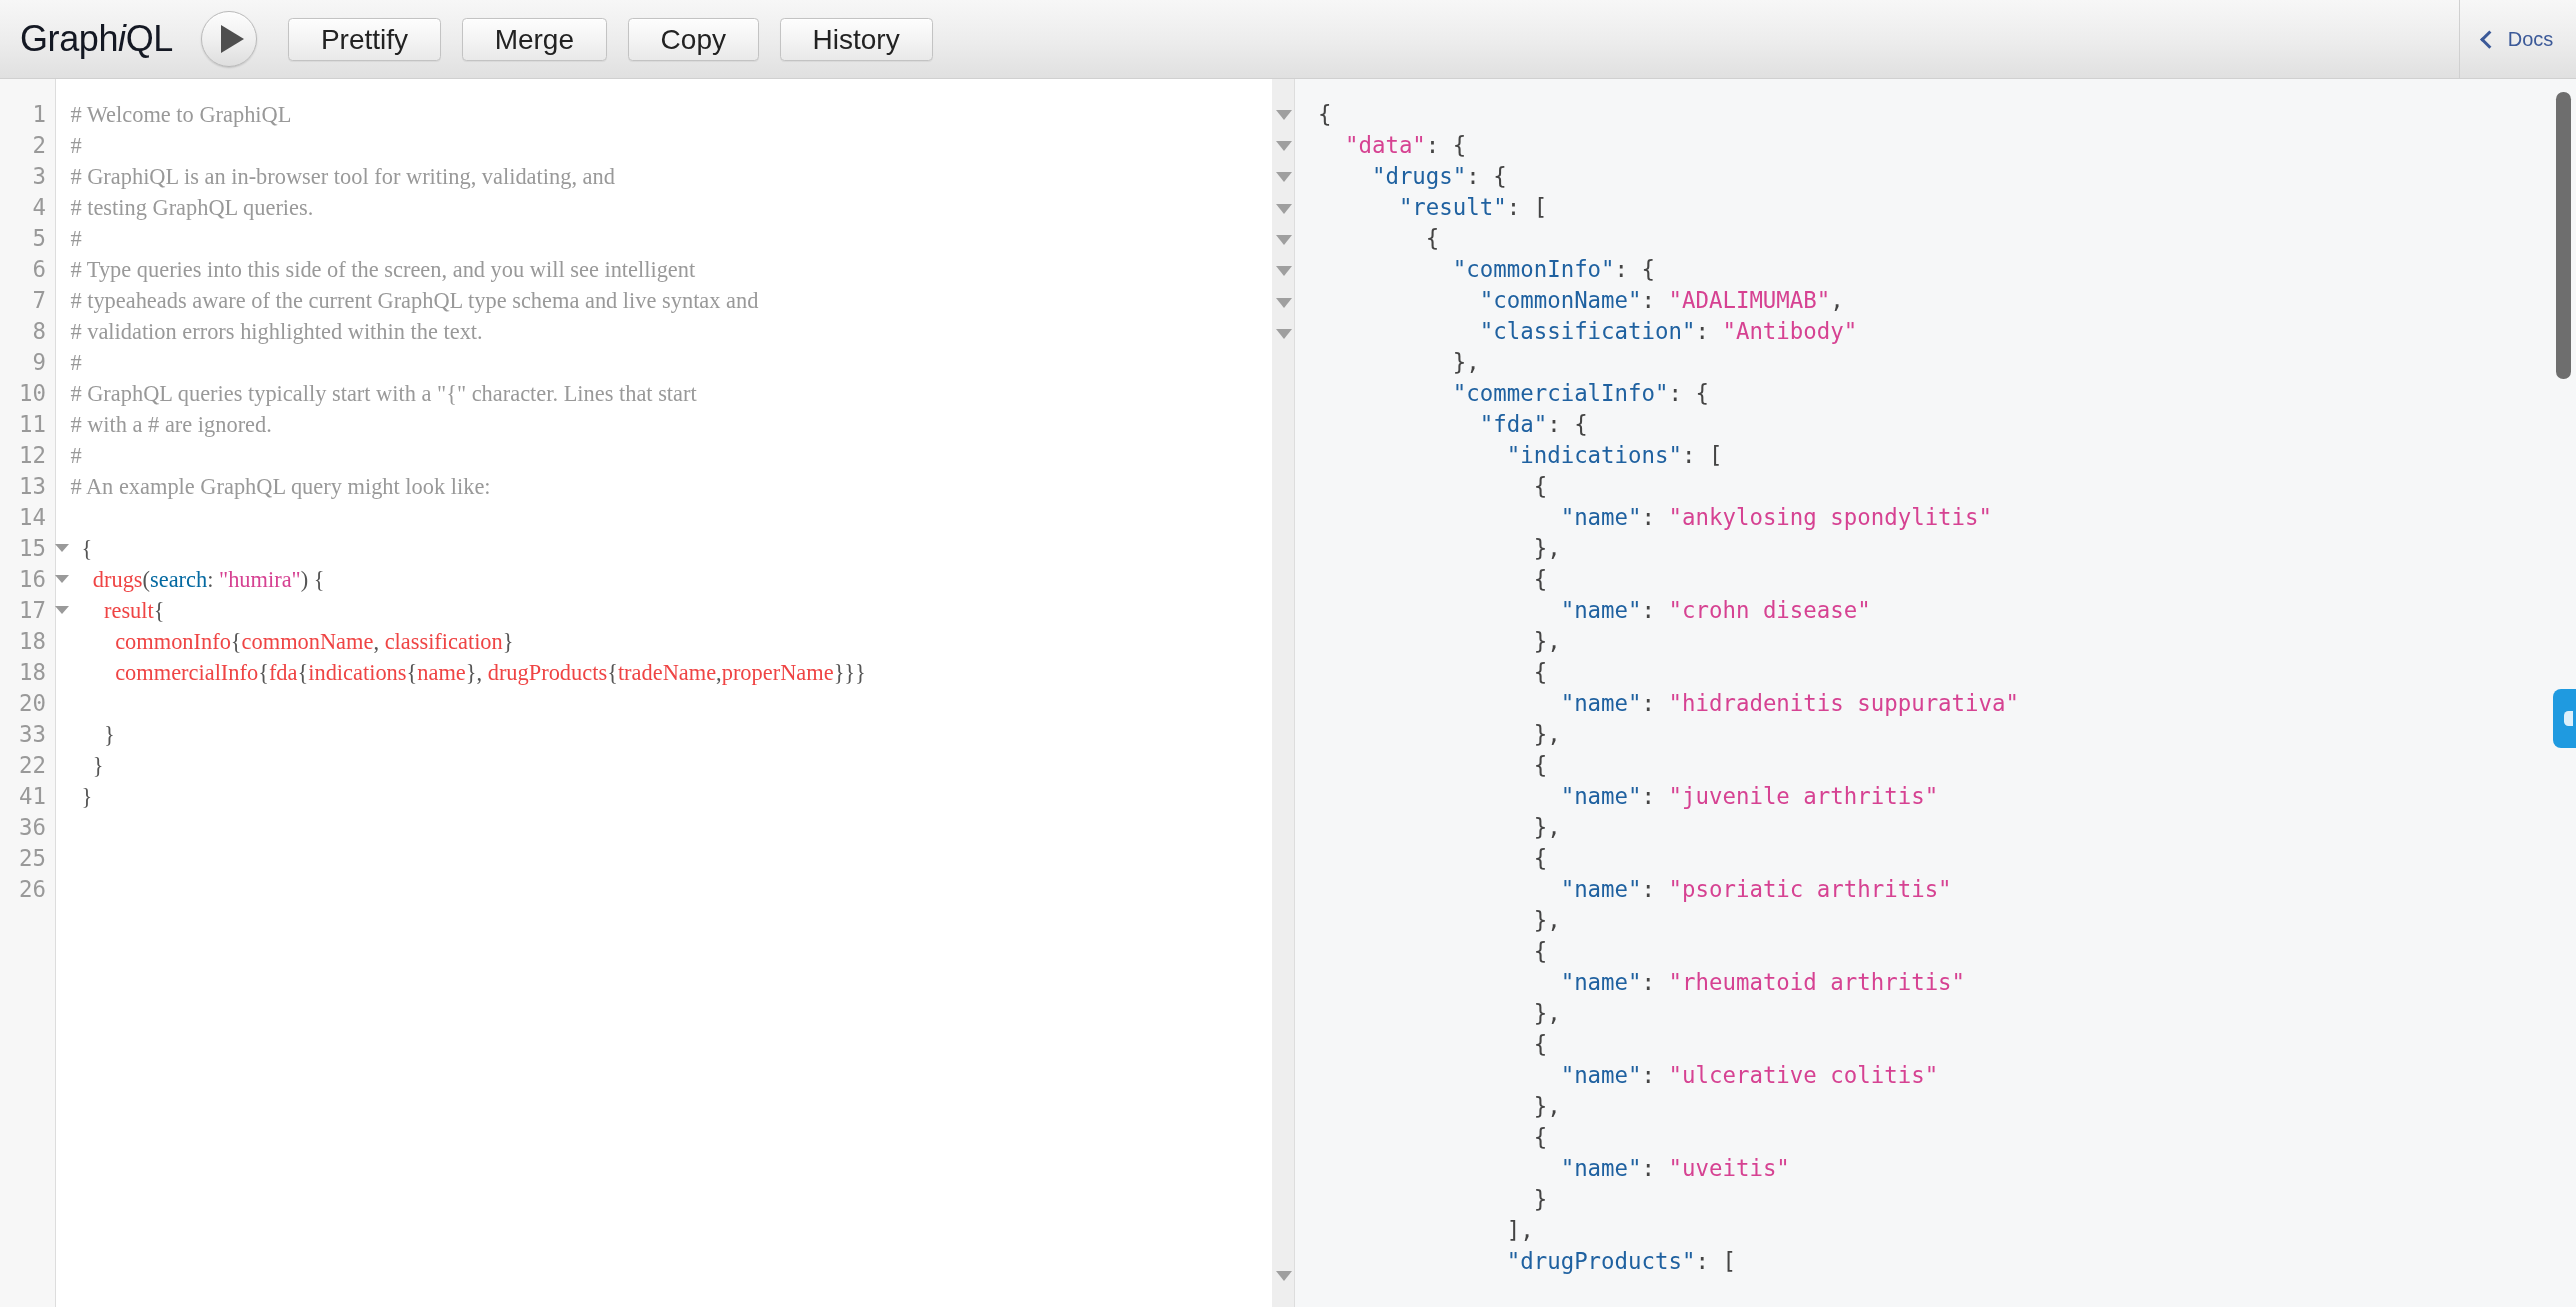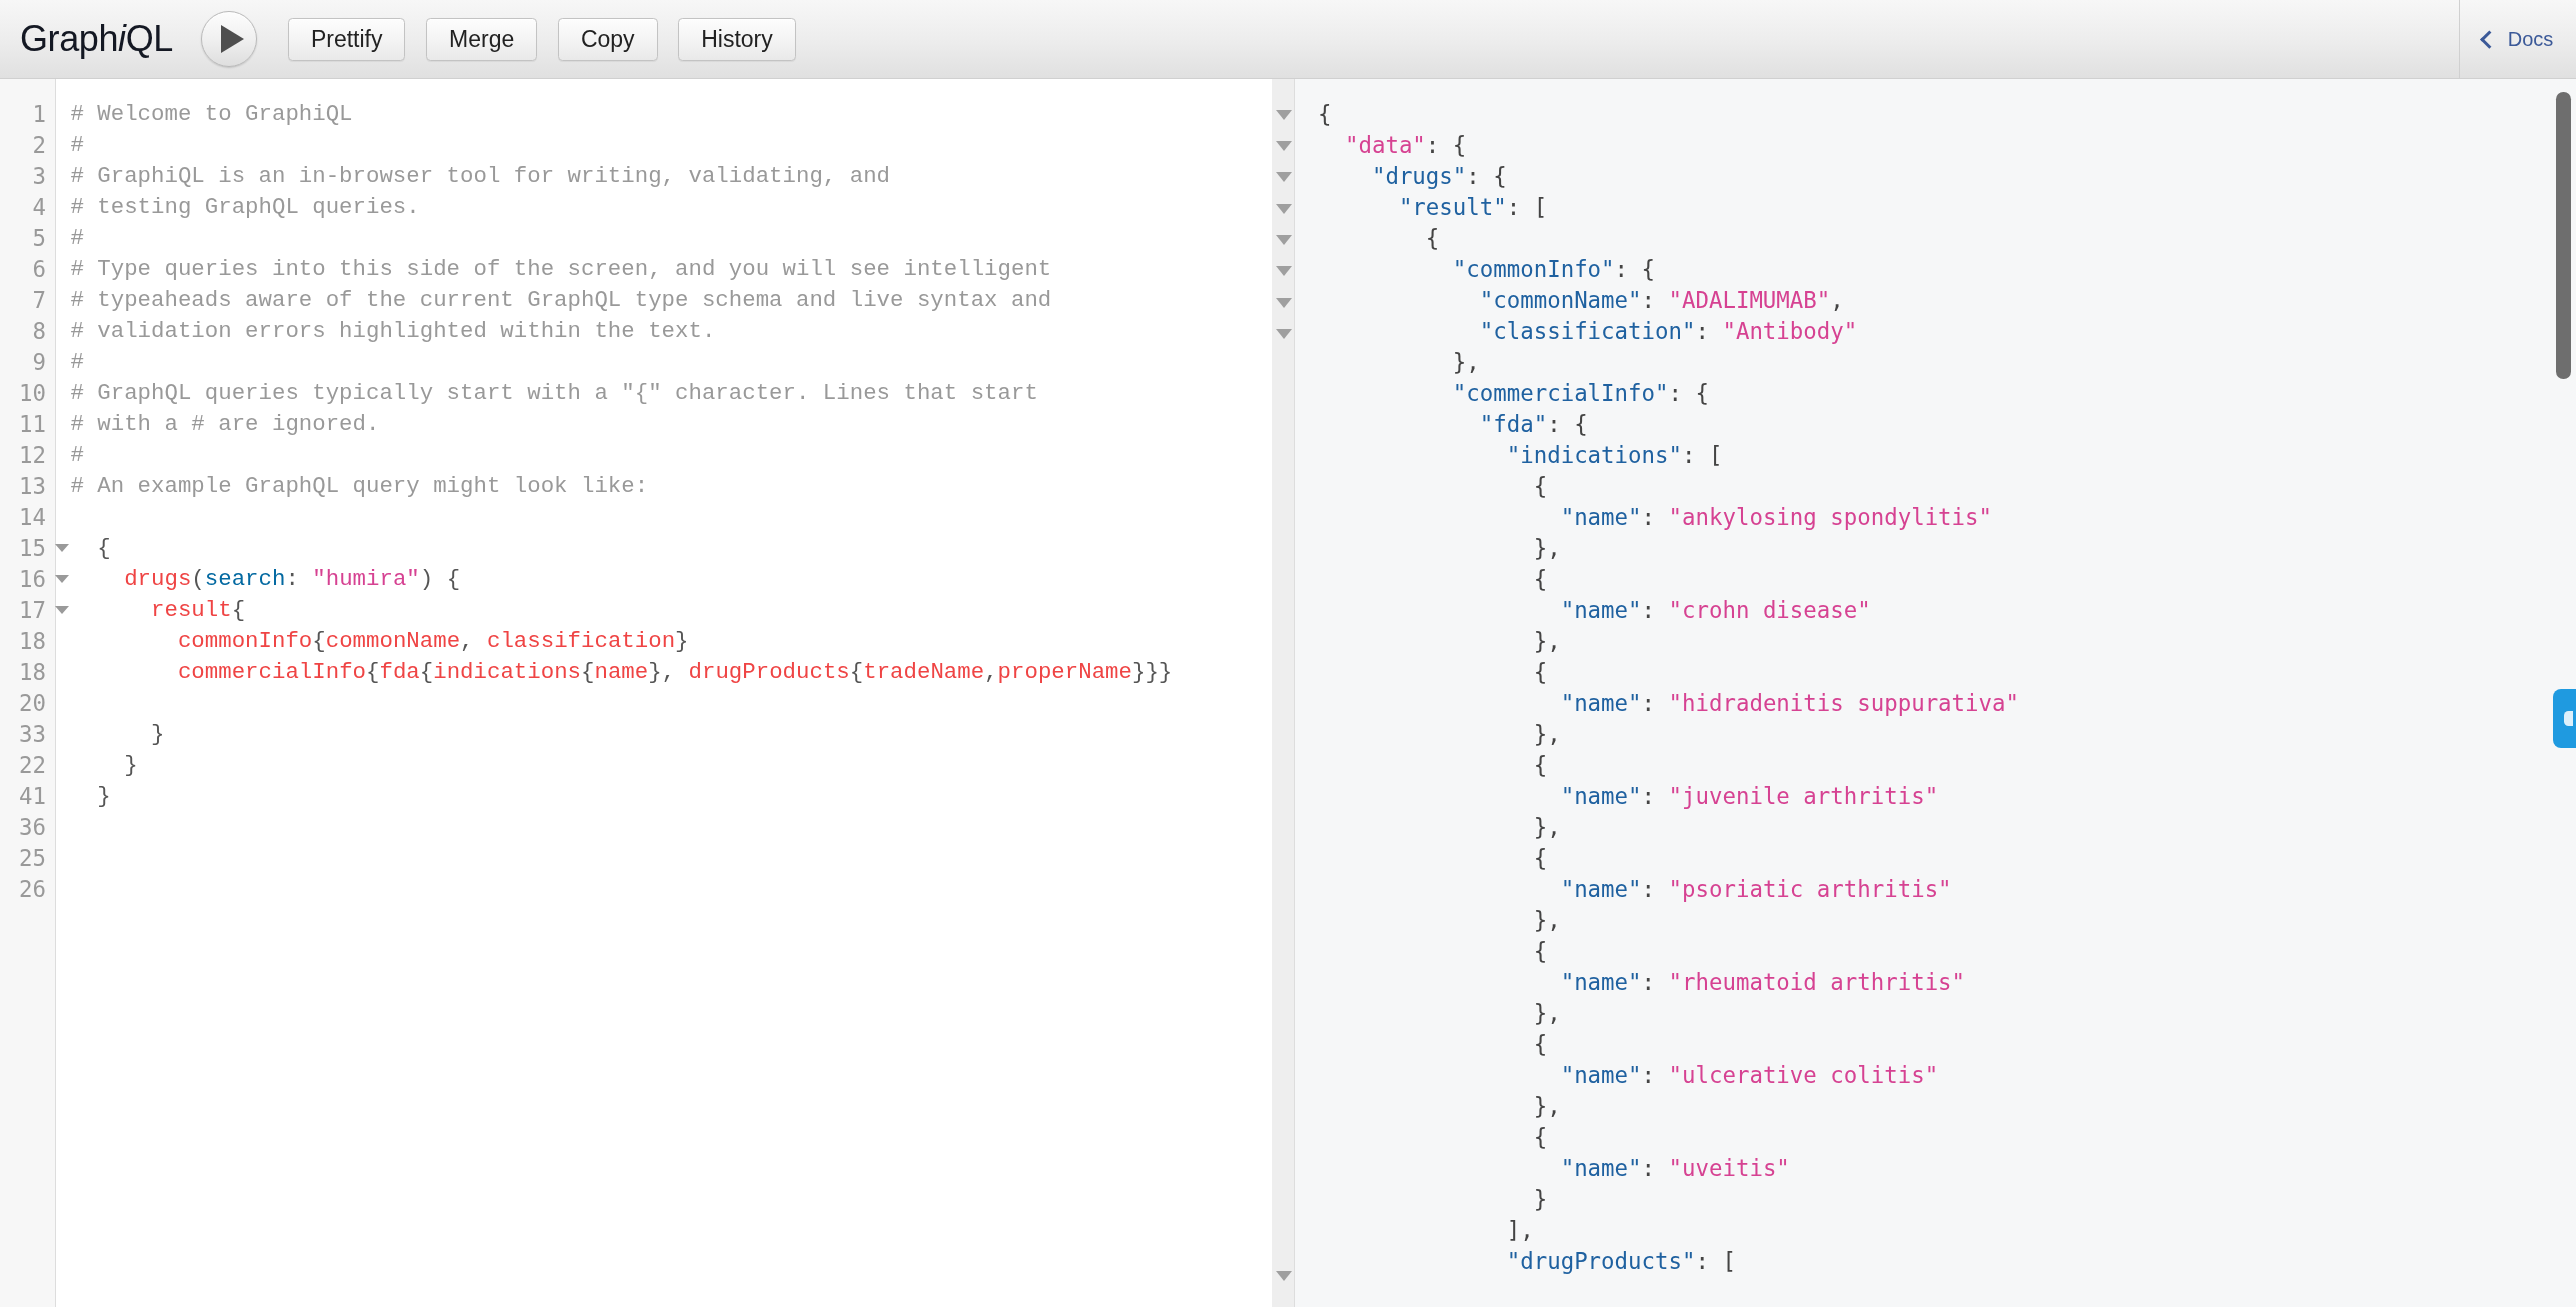--- a/index.html
+++ b/index.html
@@ -58,26 +58,26 @@
   .exec-button .tri {
     width: 0; height: 0;
     border-top: 14.4px solid transparent;
     border-bottom: 14.4px solid transparent;
     border-left: 23px solid #4e4e4e;
     margin-left: 6.3px;
   }
 
   .tb-btn {
     height: 43px;
-    padding: 0 22px;
+    padding: 0 32px;
     margin-right: 12.6px;
     background: linear-gradient(to bottom, #fdfdfd 0%, #f4f4f4 50%, #e9e9e9 100%);
     border: 0.9px solid #c3c3c3;
     border-radius: 4.5px;
-    font-size: 23px;
+    font-size: 28px;
     color: #222;
     font-family: "Liberation Sans", sans-serif;
     cursor: pointer;
     line-height: 41px;
     white-space: nowrap;
     box-shadow: 0 0.9px 0.9px rgba(0,0,0,0.06), inset 0 0.9px 0 rgba(255,255,255,0.85);
   }
 
   .docs-wrap {
     position: absolute;
@@ -145,21 +145,21 @@
     top: 10.8px;
     width: 0; height: 0;
     border-left: 7.2px solid transparent;
     border-right: 7.2px solid transparent;
     border-top: 8px solid #9a9a9a;
   }
 
   .code-area {
     flex: 1 1 auto;
     padding: 20px 0 0 14.4px;
-    font-family: Liberation Mono, monospace;
+    font-family: Liberation Serif, serif;
     font-size: 22.4px;
     line-height: 31px;
     white-space: pre;
     overflow: hidden;
   }
   .code-line { height: 31px; }
 
   
   .cm-comment { color: #999999; }
   .cm-field   { color: #ef4444; }

